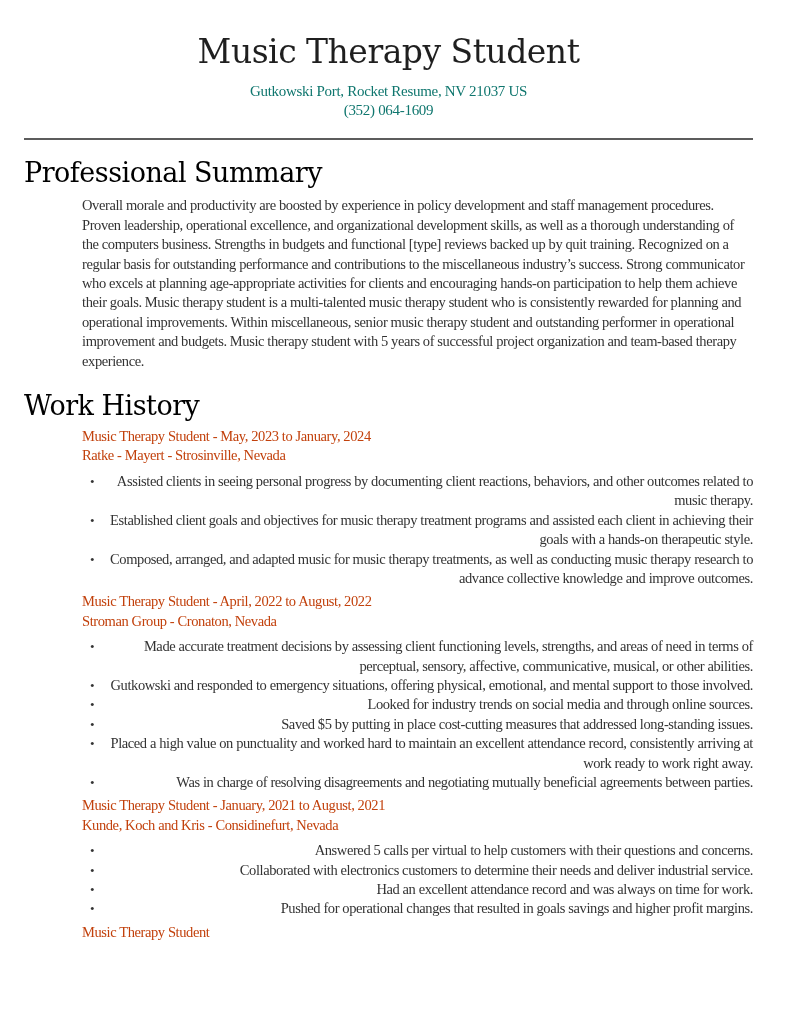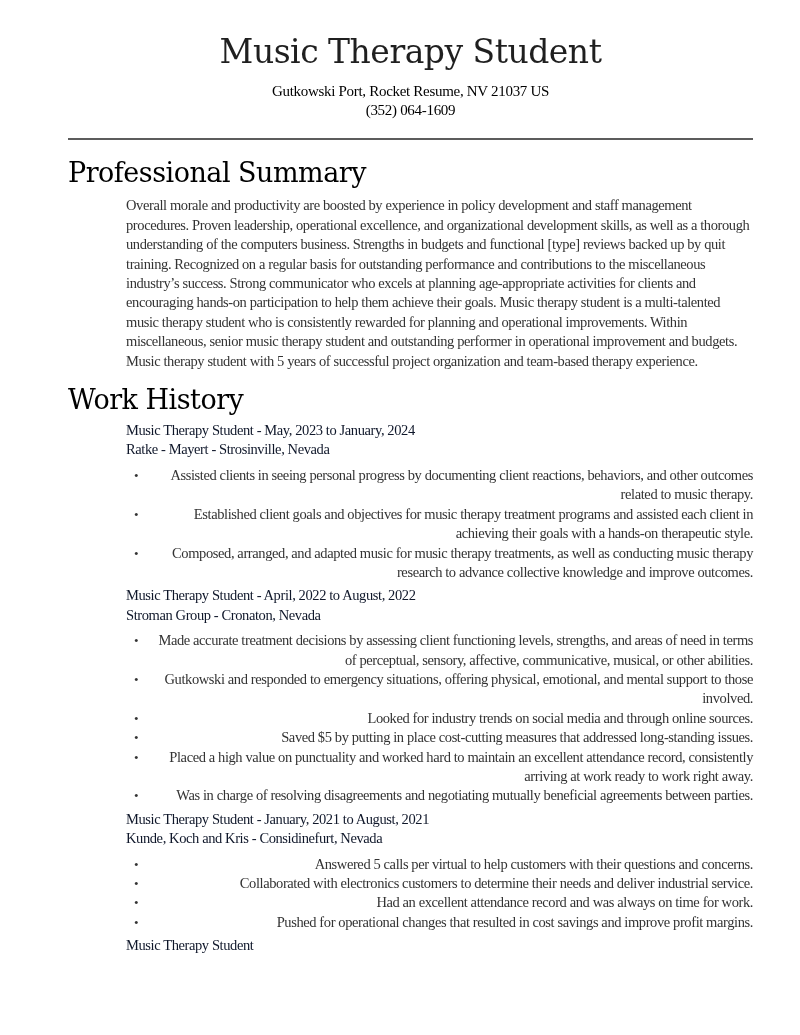--- a/index.html
+++ b/index.html
@@ -5,21 +5,21 @@
   html, body {
     margin: 0;
     padding: 0;
     background: #ffffff;
   }
   .page {
     position: relative;
     width: 800px;
     height: 1035px;
     box-sizing: border-box;
-    padding: 32px 47px 0 68px;
+    padding: 32px 47px 0 24px;
     margin: 0 auto;
     background: #ffffff;
     overflow: hidden;
     font-family: "Liberation Serif", serif;
     font-size: 14.5px;
     line-height: 19.4px;
     letter-spacing: -0.4px;
     color: #333333;
   }
   .resume-header { text-align: center; }
@@ -29,41 +29,41 @@
     line-height: 40px;
     font-weight: normal;
     letter-spacing: -0.5px;
     color: #1f1f1f;
     margin: 0 0 10px 0;
   }
   .contact-line {
     font-size: 15px;
     line-height: 19.2px;
     letter-spacing: -0.3px;
-    color: #000000;
+    color: #0f766e;
   }
   .divider {
     border: none;
     border-top: 2px solid #5c5c5c;
     margin: 18px 0 0 0;
   }
   .section-heading {
     font-family: "DejaVu Serif", serif;
     font-size: 27px;
     line-height: 34px;
     font-weight: normal;
     letter-spacing: -0.5px;
     color: #000000;
     margin: 16px 0 0 0;
   }
-  .section-heading.work { margin-top: 12px; }
+  .section-heading.work { margin-top: 18px; }
   .indent { margin-left: 58px; }
   .summary-text { margin: 6px 0 0 0; }
   .job { margin-top: 4px; }
-  .job-line { color: #0f172a; }
+  .job-line { color: #c2410c; }
   .bullets {
     margin: 6px 0 0 0;
     padding: 0;
     list-style: none;
   }
   .bullets li {
     position: relative;
     padding-left: 21px;
     text-align: right;
   }
@@ -121,21 +121,21 @@
             <li>Was in charge of resolving disagreements and negotiating mutually beneficial agreements between parties.</li>
           </ul>
         </div>
         <div class="job">
           <div class="job-line"><span>Music Therapy Student</span><span> - </span><span>January, 2021 to August, 2021</span></div>
           <div class="job-line"><span>Kunde, Koch and Kris</span><span> - </span><span>Considinefurt, Nevada</span></div>
           <ul class="bullets">
             <li>Answered 5 calls per virtual to help customers with their questions and concerns.</li>
             <li>Collaborated with electronics customers to determine their needs and deliver industrial service.</li>
             <li>Had an excellent attendance record and was always on time for work.</li>
-            <li>Pushed for operational changes that resulted in cost savings and improve profit margins.</li>
+            <li>Pushed for operational changes that resulted in goals savings and higher profit margins.</li>
           </ul>
         </div>
       </div>
     <div class="indent partial-entry">
       <div class="job-line">Music Therapy Student</div>
     </div>
   </section>
 
 </div>
 

